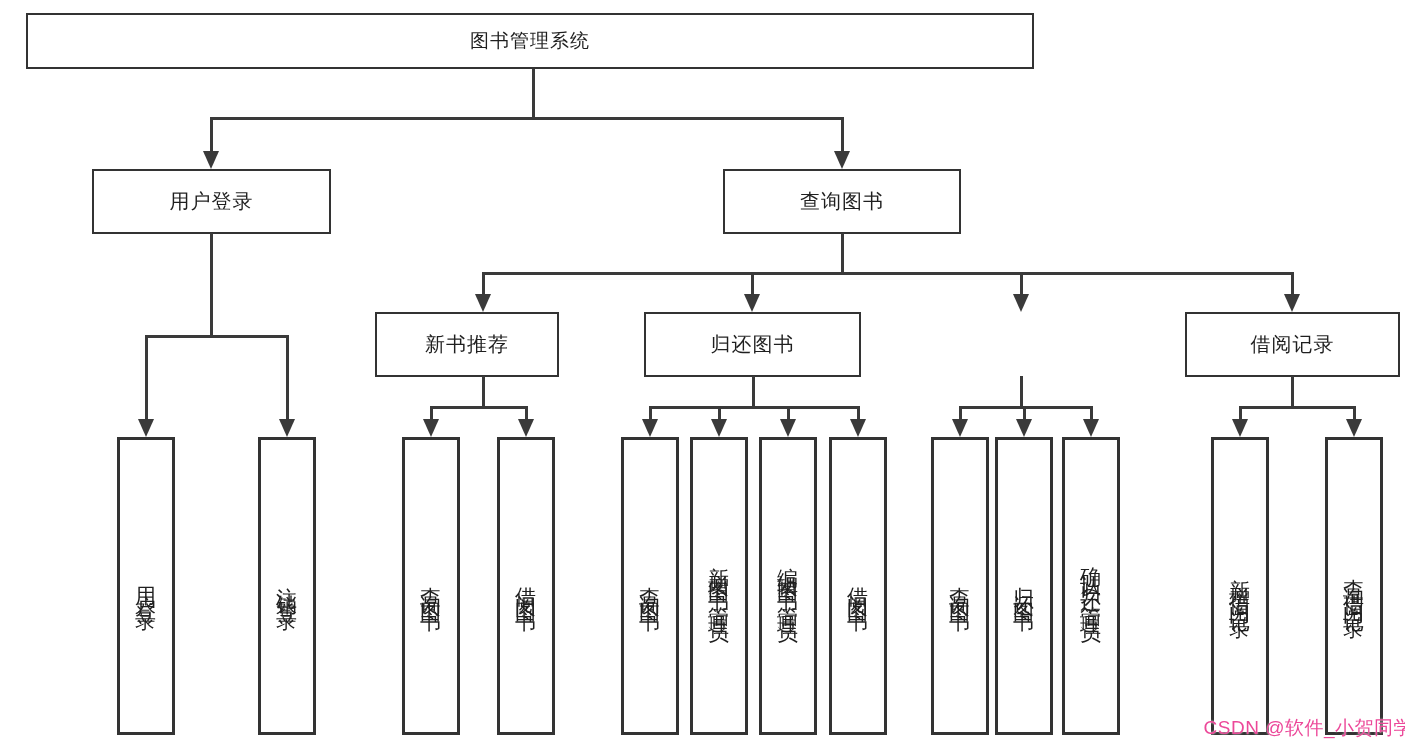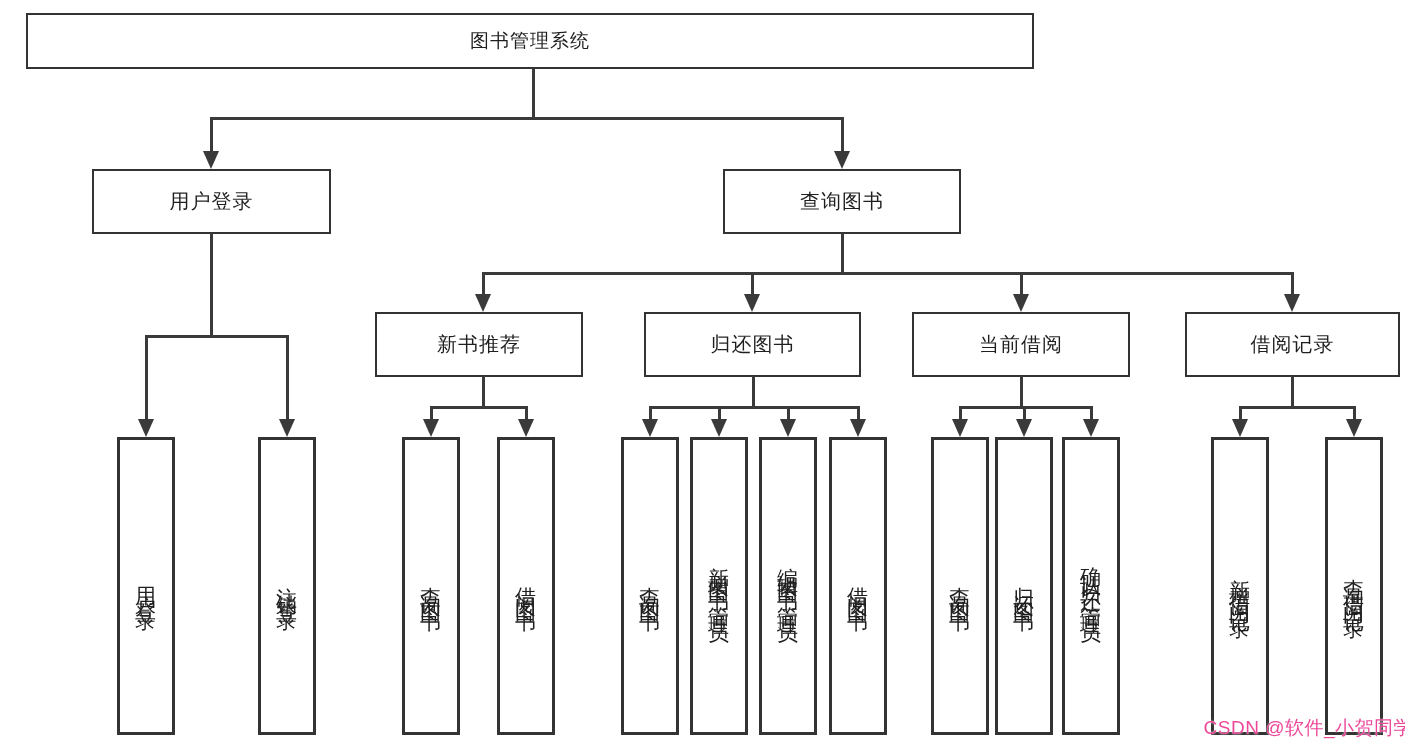--- a/index.html
+++ b/index.html
@@ -28,31 +28,28 @@
   </div>
 
   <div class="box" style="left:80px;top:169px;width:239px;height:65px">
     <span>用户登录</span>
   </div>
 
   <div class="box" style="left:711px;top:169px;width:238px;height:65px">
     <span>查询图书</span>
   </div>
 
-  <div class="box" style="left:363px;top:312px;width:208px;height:65px">
+  <div class="box" style="left:363px;top:312px;width:184px;height:65px">
     <span>新书推荐</span>
   </div>
 
   <div class="box" style="left:632px;top:312px;width:217px;height:65px">
     <span>归还图书</span>
   </div>
 
-  <div class="box" style="left:900px;top:312px;width:218px;height:65px">
-    <span>当前借阅</span>
-  </div>
 
   <div class="box" style="left:1173px;top:312px;width:215px;height:65px">
     <span>借阅记录</span>
   </div>
 
   <div class="box leaf" style="left:105px;top:437px;width:58px;height:298px">
     <span class="vtext">用户登录</span>
   </div>
   <div class="box leaf" style="left:246px;top:437px;width:58px;height:298px">
     <span class="vtext">注销登录</span>

